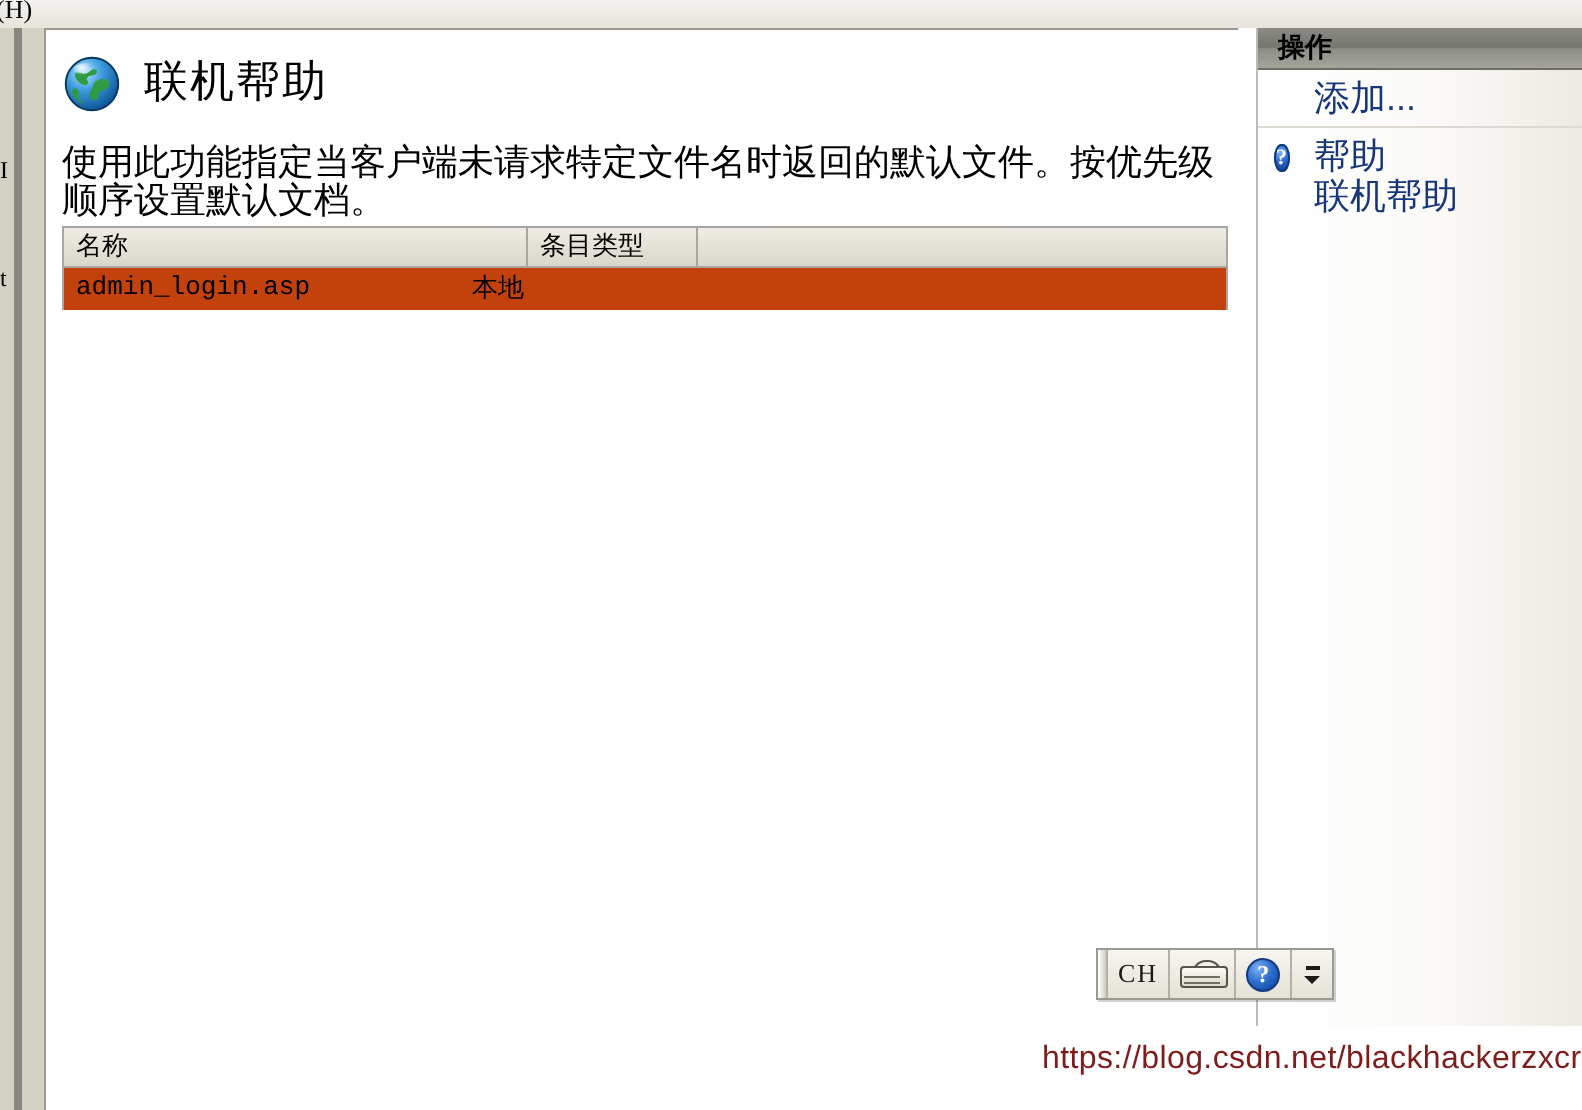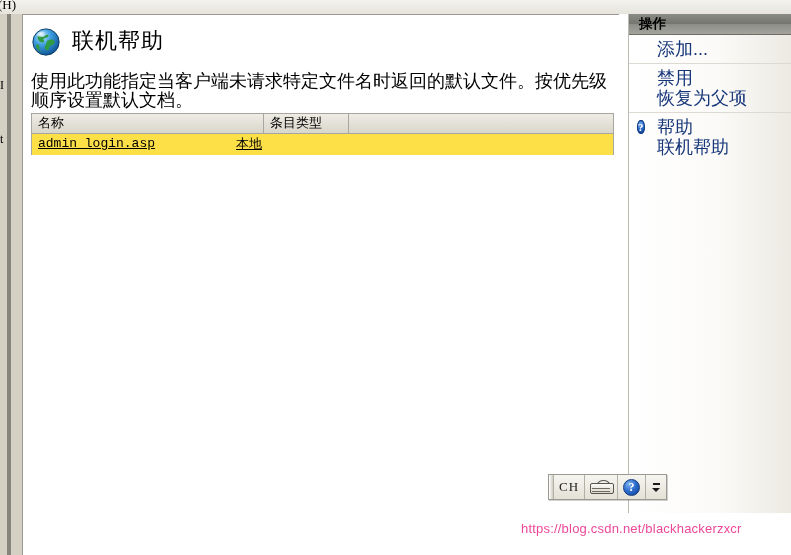--- a/index.html
+++ b/index.html
@@ -129,21 +129,21 @@
     color: #000;
     border-right: 1px solid #a7a6a0;
     background: linear-gradient(to bottom, #eeece4 0%, #d9d6ca 100%);
     overflow: hidden;
     white-space: nowrap;
   }
   .grid-th.col-name { width: 232px; font-family: Liberation Serif, serif; }
   .grid-th.col-type { width: 85px; }
   .grid-th.col-fill { flex: 1; border-right: none; }
 
-  .grid-row { display: flex; height: 21px; background: #fde047; text-decoration: underline; }
+  .grid-row { display: flex; height: 21px; background: #c2410c; }
   .grid-td {
     box-sizing: border-box;
     height: 21px;
     line-height: 20px;
     padding-left: 6px;
     font-family: "Liberation Mono", "DejaVu Sans Mono", monospace;
     font-size: 13px;
     color: #000;
     overflow: hidden;
     white-space: nowrap;
@@ -284,22 +284,22 @@
     width: 0; height: 0;
     border-left: 4px solid transparent;
     border-right: 4px solid transparent;
     border-top: 4px solid #1a1a1a;
   }
 
   
   #watermark {
     position: absolute;
     left: 521px; top: 521px;
-    font-size: 13px;
-    color: #ec4899;
+    font-size: 16px;
+    color: #7f1d1d;
     white-space: nowrap;
     letter-spacing: .2px;
     font-family: "Liberation Sans", sans-serif;
   }
 </style>
 </head>
 <body>
 
 <div id="app-root">
 
@@ -357,30 +357,20 @@
   <div id="actions-pane">
     <div id="actions-title">操作</div>
 
     <div class="action-group">
       <div class="action-item">
         <span class="action-ico blank"></span>
         <span class="action-label">添加...</span>
       </div>
     </div>
 
-    <div class="action-group">
-      <div class="action-item">
-        <span class="action-ico blank"></span>
-        <span class="action-label">禁用</span>
-      </div>
-      <div class="action-item">
-        <span class="action-ico blank"></span>
-        <span class="action-label">恢复为父项</span>
-      </div>
-    </div>
 
     <div class="action-group last">
       <div class="action-item">
         <span class="action-ico">
           <span class="help-badge">?</span>
         </span>
         <span class="action-label">帮助</span>
       </div>
       <div class="action-item">
         <span class="action-ico blank"></span>

